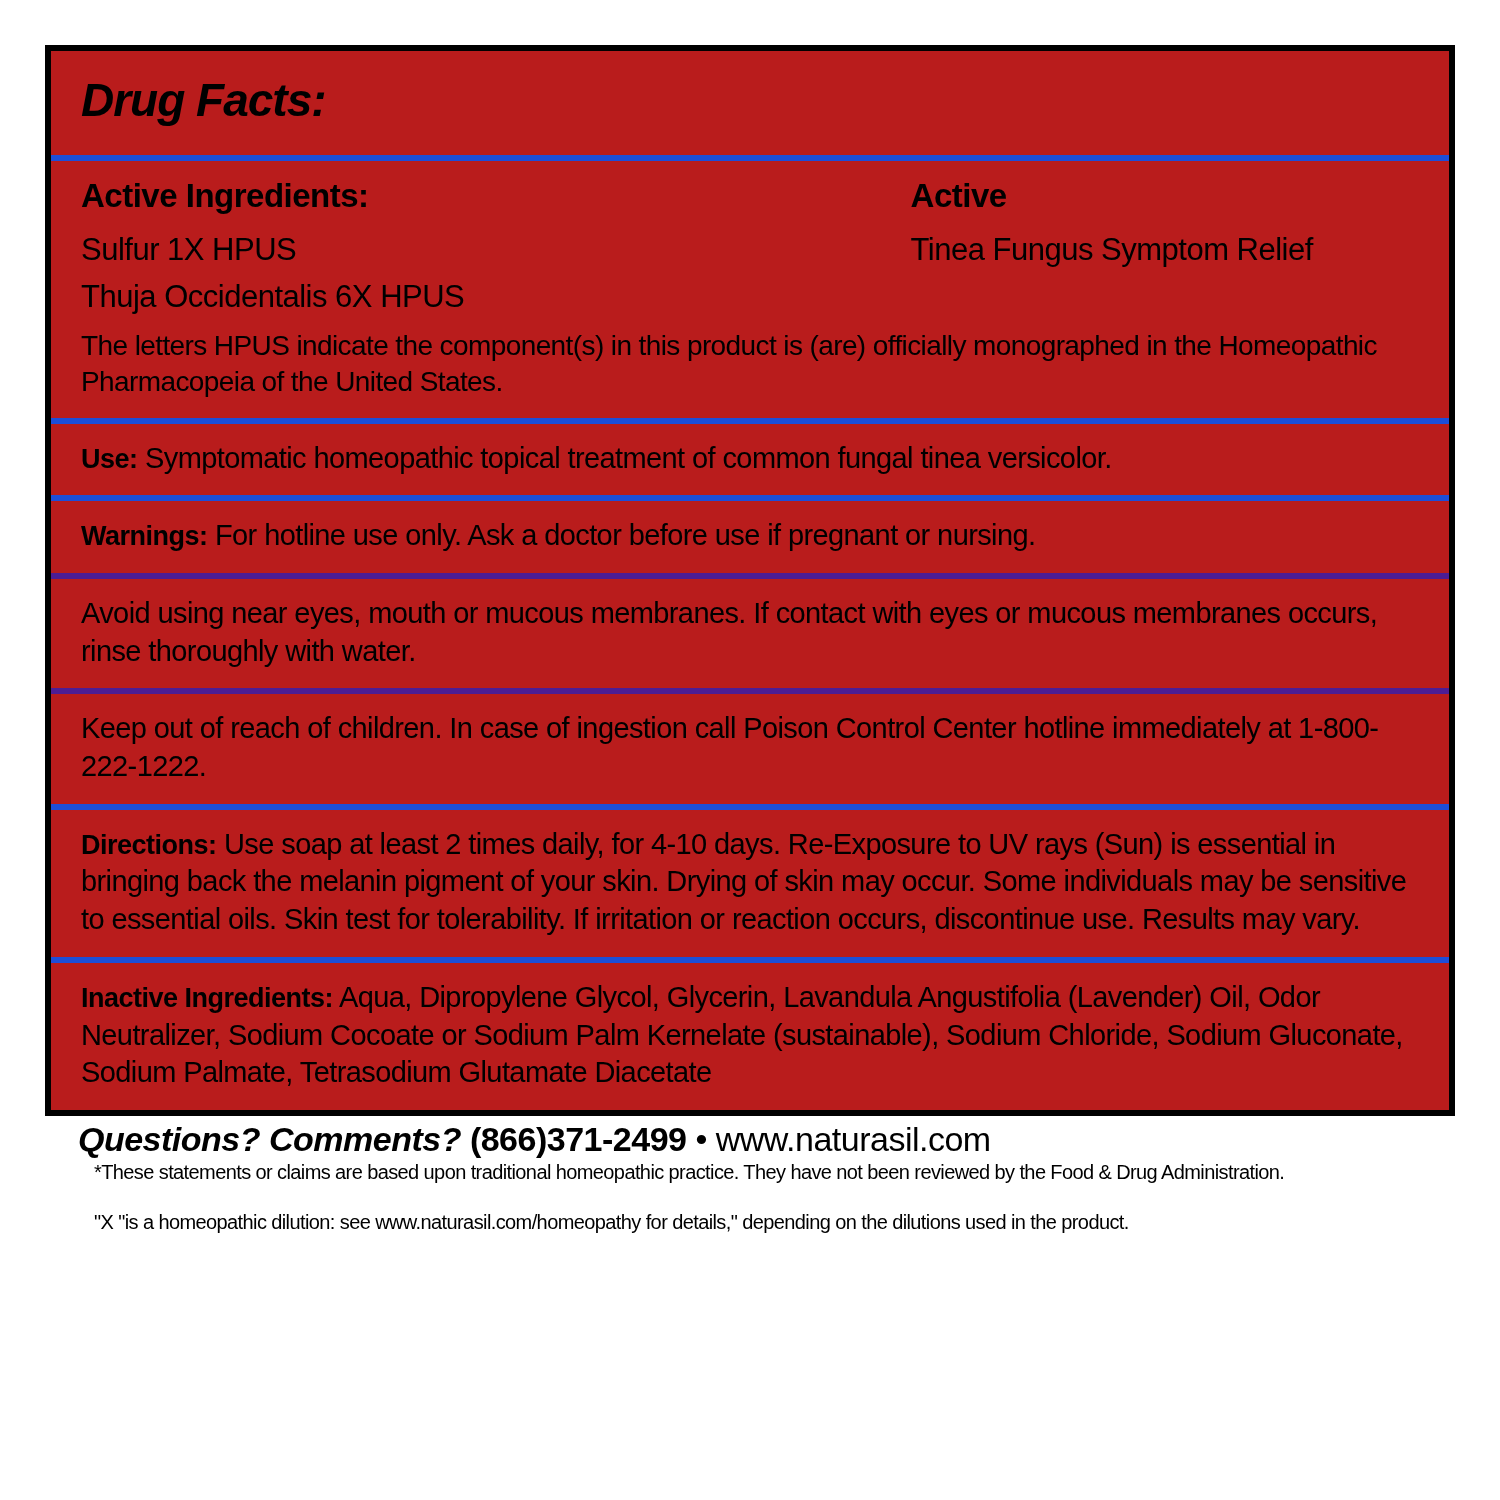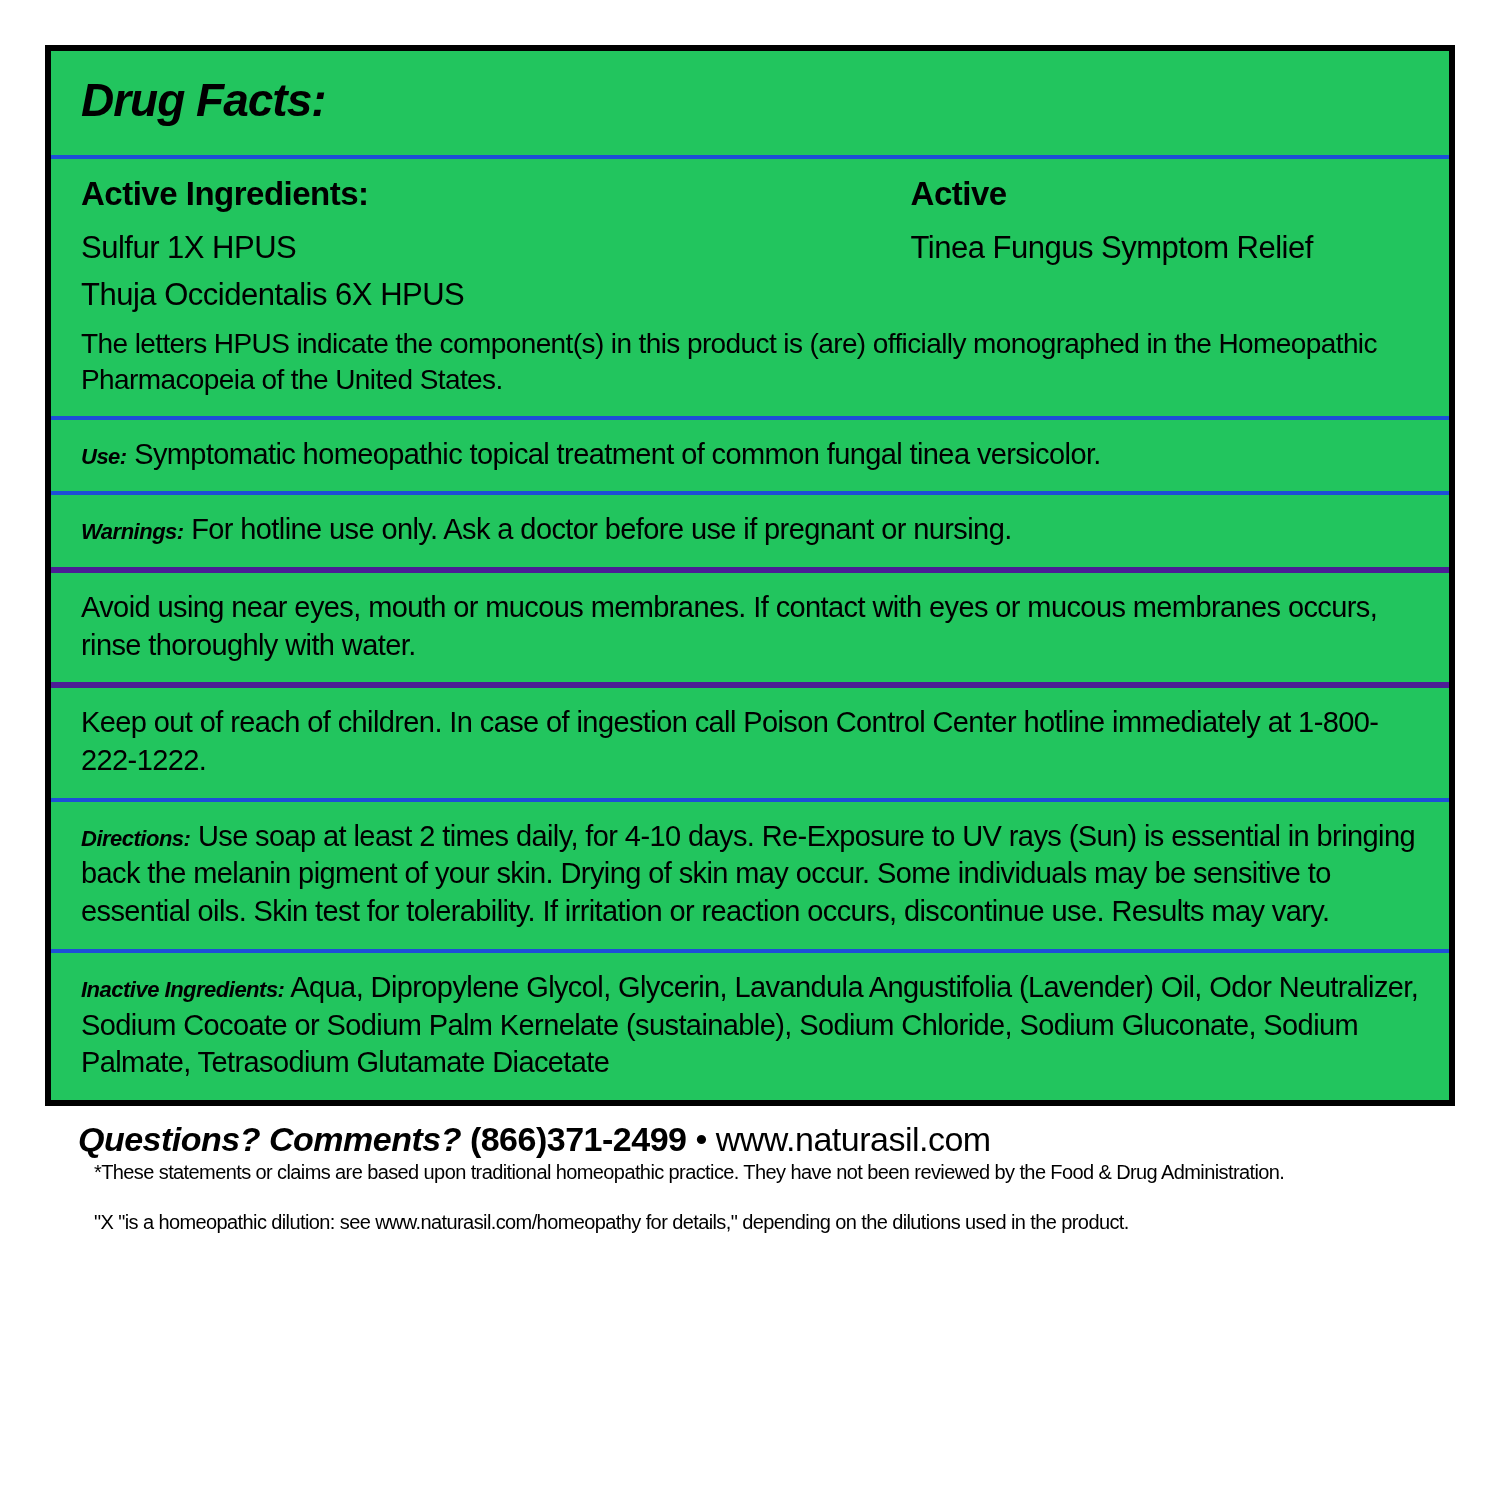--- a/index.html
+++ b/index.html
@@ -18,23 +18,23 @@
   .label-box {
     position: absolute;
     left: 45px;
     top: 45px;
     width: 1410px;
     border: 6px solid #000000;
     background: #ffffff;
   }
   .section {
     padding: 16px 30px 18px 30px;
-    background: #22c55e;
+    background: #b91c1c;
   }
-  .section + .section { border-top: 4px solid #1d4ed8; }
+  .section + .section { border-top: 6px solid #1d4ed8; }
   .section.thin-top { border-top: 6px solid #4c1d95; }
 
   .drug-facts-title {
     font-size: 46px;
     font-weight: bold;
     font-style: italic;
     letter-spacing: -1px;
     padding: 6px 0 10px 0;
   }
 
@@ -58,24 +58,23 @@
     letter-spacing: -0.6px;
     line-height: 1.28;
     margin-top: 8px;
   }
   .body-par {
     font-size: 29px;
     letter-spacing: -0.6px;
     line-height: 1.3;
   }
   .body-par .lead {
-    font-size: 22px;
+    font-size: 27px;
     font-weight: bold;
     letter-spacing: -0.5px;
-    font-style: italic;
   }
   .footer {
     position: absolute;
     left: 78px;
     top: 1120px;
     width: 1350px;
   }
   .footer-questions {
     font-size: 34px;
     letter-spacing: -0.5px;

